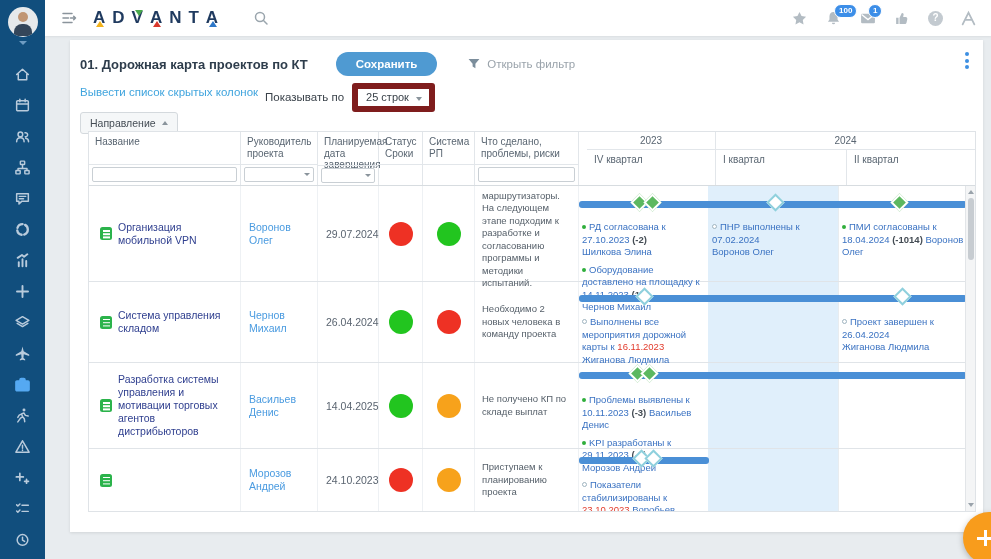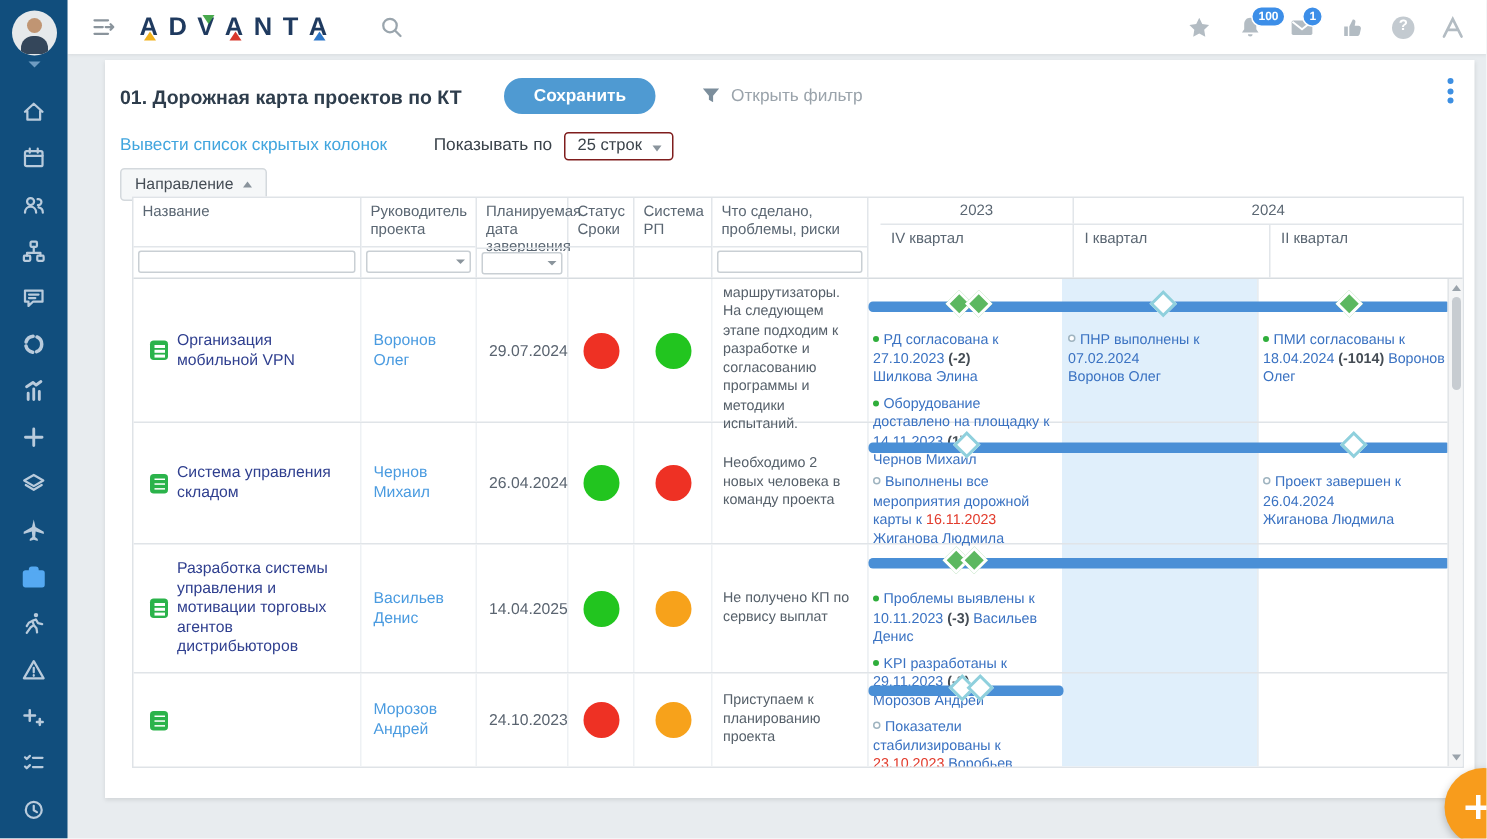--- a/index.html
+++ b/index.html
@@ -39,24 +39,24 @@
   .help-circle::after { content:"?"; position:absolute; left:0; top:1px; width:100%; text-align:center; color:#fff; font-size:10px; font-weight:bold; }
 
   
   .card { position:absolute; left:70px; top:40px; width:913px; height:492px; background:#fff; box-shadow:0 1px 3px rgba(0,0,0,0.1); z-index:10;padding-left:16px; }
   .bar1 { position:absolute; left:10px; top:10px; right:30px; height:28px; display:flex; align-items:center; }
   .page-title { font-size:13px; font-weight:bold; color:#2e3d4c; }
   .save-btn { margin-left:28px; background:#4f9ad2; color:#fff; border:none; border-radius:14px; height:24px; padding:0 20px; font-size:11.5px; font-weight:bold; cursor:pointer; font-family:inherit; }
   .filter-open { margin-left:30px; display:flex; align-items:center; gap:6px; cursor:pointer; color:#9aa3ab; font-size:11.5px; }
   .menu-dots { position:absolute; right:8px; top:12px; width:16px; height:18px; cursor:pointer; }
   .menu-dots i { display:block; width:4px; height:4px; border-radius:50%; background:#3d8fe2; margin:0 auto 2.5px; }
-  .bar2 { position:absolute; left:10px; top:46px; height:22px; display:flex; align-items:center; gap:24px; }
+  .bar2 { position:absolute; left:10px; top:46px; height:22px; display:flex; }
   .hidden-cols-link { color:#41a5de; font-size:11.5px; cursor:pointer; }
   .showby { display:flex; align-items:center; gap:8px; font-size:11.5px; color:#3a424a;margin-left:7px; }
-  .select-box { border:1px solid #7f1d1d; border-radius:3px; padding:2px 20px 3px 8px; font-size:11px; color:#3a424a; position:relative; cursor:pointer; background:#fff; }
+  .select-box { border:6px solid #7f1d1d; border-radius:3px; padding:2px 20px 3px 8px; font-size:11px; color:#3a424a; position:relative; cursor:pointer; background:#fff; }
   .select-box::after { content:""; position:absolute; right:7px; top:8px; width:0; height:0; border-left:3.5px solid transparent; border-right:3.5px solid transparent; border-top:4px solid #8a949c; }
   .chip-row { position:absolute; left:10px; top:72px; }
   .chip { display:inline-flex; align-items:center; gap:6px; border:1px solid #d4d9dd; background:#f5f7f8; border-radius:3px; padding:4px 9px; font-size:10.5px; color:#454d55; cursor:pointer; }
   .chip .sortarr { width:0; height:0; border-left:3.5px solid transparent; border-right:3.5px solid transparent; border-bottom:4.5px solid #8a949c; }
 
   
   .rtable { position:absolute; left:18px; top:91px; width:888px; border:1px solid #dfe3e7; background:#fff; }
   .thead { display:flex; height:54px; border-bottom:1px solid #d7dce0; font-size:10px; color:#5a6672; }
   .hcol { border-right:1px solid #e2e6ea; display:flex; flex-direction:column; }
   .hlabel { height:33px; padding:4px 5px 0 6px; line-height:11.5px; }
@@ -443,21 +443,21 @@
         <div class="bcell c-date">
             <span>14.04.2025</span>
           </div>
         <div class="bcell c-st1">
             <span class="sdot green"></span>
           </div>
         <div class="bcell c-st2">
             <span class="sdot orange"></span>
           </div>
         <div class="bcell c-done">
-            <span>Не получено КП по сервису выплат</span>
+            <span>Не получено КП по складе выплат</span>
           </div>
         <div class="bcell c-tl">
           <div class="gbar full" style="top:9px"></div>
           <div class="dmd green" style="left:52px;top:4px"></div>
           <div class="dmd green" style="left:64px;top:4px"></div>
           <div class="msblock" style="left:3px;top:31px">
             <div class="ms"><span class="msdot done"></span><span class="mstxt">Проблемы выявлены к 10.11.2023</span> <b class="msc">(-3)</b> <span class="msp">Васильев Денис</span></div>
             <div class="ms"><span class="msdot done"></span><span class="mstxt">KPI разработаны к 29.11.2023</span> <b class="msc">(-8)</b><br><span class="msp">Морозов Андрей</span></div>
           </div>
         </div>

